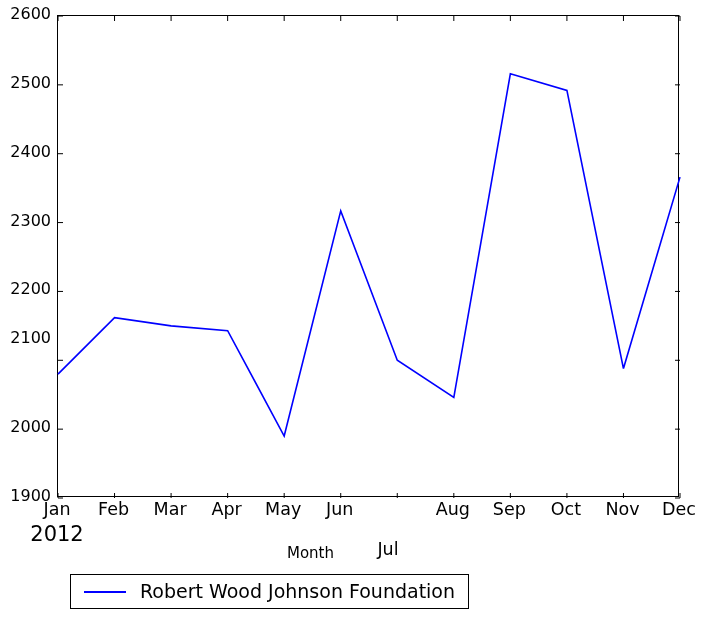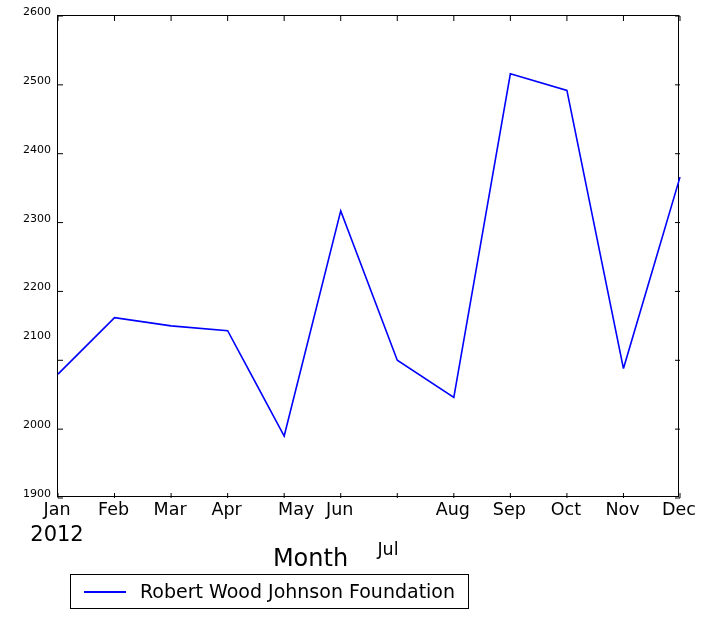--- a/index.html
+++ b/index.html
@@ -36,21 +36,21 @@
     top: 0;
     width: 622px;
     height: 482px;
     overflow: visible;
   }
   
   .ytick-label {
     position: absolute;
     right: 0;
     text-align: right;
-    font-size: 11px;
+    font-size: 16px;
     color: #000000;
     line-height: 1;
     white-space: nowrap;
   }
   #ytick-labels {
     position: absolute;
     left: 0px;
     top: 0px;
     width: 51px;
     height: 621px;
@@ -81,21 +81,21 @@
     white-space: nowrap;
     transform: translateX(-50%);
   }
   
   #xaxis-title {
     position: absolute;
     top: 546px;
     left: 0;
     width: 621px;
     text-align: center;
-    font-size: 24px;
+    font-size: 15px;
     color: #000000;
     line-height: 1;
   }
   
   #legend {
     position: absolute;
     left: 70px;
     top: 574px;
     height: 35px;
     box-sizing: border-box;
@@ -182,21 +182,21 @@
       <polyline id="series-line-0" fill="none" stroke="#0000ff" stroke-width="1.6" stroke-linejoin="miter" stroke-linecap="butt" points="0.00,358.06 56.55,301.59 113.09,309.86 169.64,314.68 226.18,420.03 282.73,194.87 339.27,344.29 395.82,381.47 452.36,57.84 508.91,74.37 565.45,352.55 622.00,161.13"></polyline>
     </svg>
   </div>
 
   <div id="xtick-labels">
       <div class="xtick-label" style="left: 57px;">Jan</div>
       <div class="xtick-sublabel" style="left: 57px;">2012</div>
       <div class="xtick-label" style="left: 113.545px;">Feb</div>
       <div class="xtick-label" style="left: 170.091px;">Mar</div>
       <div class="xtick-label" style="left: 226.636px;">Apr</div>
-      <div class="xtick-label" style="left: 283.182px; margin-left: 13px;">May</div>
+      <div class="xtick-label" style="left: 283.182px;">May</div>
       <div class="xtick-label" style="left: 339.727px;">Jun</div>
       <div class="xtick-label" style="left: 388px; margin-top: 40px;">Jul</div>
       <div class="xtick-label" style="left: 452.818px;">Aug</div>
       <div class="xtick-label" style="left: 509.364px;">Sep</div>
       <div class="xtick-label" style="left: 565.909px;">Oct</div>
       <div class="xtick-label" style="left: 622.455px;">Nov</div>
       <div class="xtick-label" style="left: 679px;">Dec</div>
     </div>
 
   <div id="xaxis-title">Month</div>

